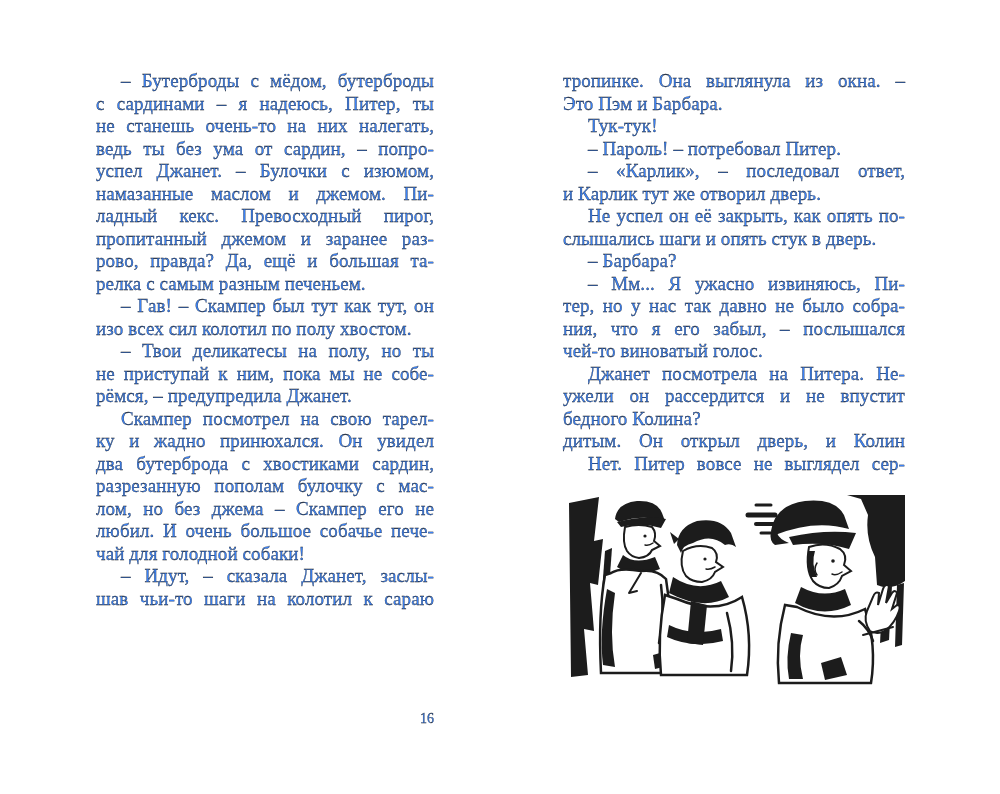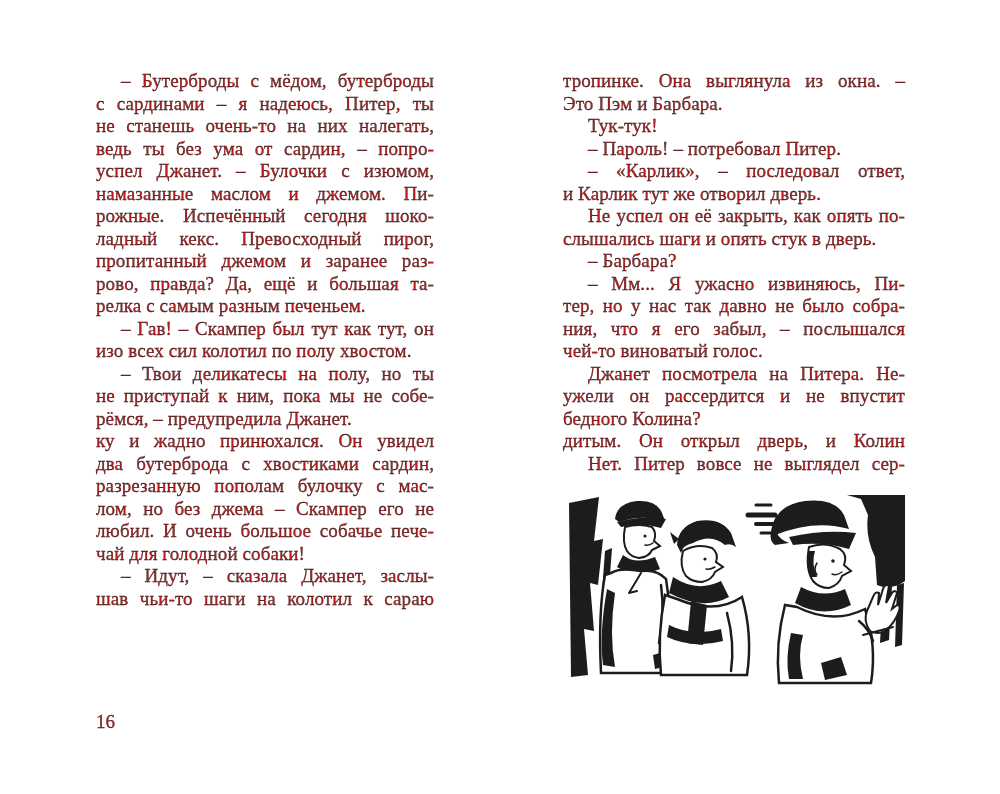--- a/index.html
+++ b/index.html
@@ -36,22 +36,22 @@
     height: 22.5px;
     overflow: visible;
   }
   .line.indent { text-indent: 25px; }
   .line.end { text-align-last: left; }
   .page-number {
     position: absolute;
     left: 96px;
     width: 338px;
     top: 711px;
-    text-align: left;
-    font-size: 19px;
+    text-align: right;
+    font-size: 14px;
     -webkit-text-stroke: 0.3px #1b1b1b;
   }
   .illustration {
     position: absolute;
     left: 565px;
     top: 493px;
     width: 341px;
     height: 193px;
   }
   .ink { fill: #1c1c1c; }
@@ -59,39 +59,39 @@
   .stroke {
     fill: none;
     stroke: #1c1c1c;
     stroke-linecap: round;
     stroke-linejoin: round;
   }
 </style>
 </head>
 <body>
 
-<div class="spread" style="color: #b91c1c;">
+<div class="spread" style="color: #3b82f6;">
 
   <div class="text-col col-left" id="left-lines">
       <div class="line indent">– Бутерброды с мёдом, бутерброды</div>
       <div class="line">с сардинами – я надеюсь, Питер, ты</div>
       <div class="line">не станешь очень-то на них налегать,</div>
       <div class="line">ведь ты без ума от сардин, – попро-</div>
       <div class="line">успел Джанет. – Булочки с изюмом,</div>
       <div class="line">намазанные маслом и джемом. Пи-</div>
-      <div class="line">рожные. Испечённый сегодня шоко-</div>
       <div class="line">ладный кекс. Превосходный пирог,</div>
       <div class="line">пропитанный джемом и заранее раз-</div>
       <div class="line">рово, правда? Да, ещё и большая та-</div>
       <div class="line end">релка с самым разным печеньем.</div>
       <div class="line indent">– Гав! – Скампер был тут как тут, он</div>
       <div class="line end">изо всех сил колотил по полу хвостом.</div>
       <div class="line indent">– Твои деликатесы на полу, но ты</div>
       <div class="line">не приступай к ним, пока мы не собе-</div>
       <div class="line end">рёмся, – предупредила Джанет.</div>
+      <div class="line indent">Скампер посмотрел на свою тарел-</div>
       <div class="line">ку и жадно принюхался. Он увидел</div>
       <div class="line">два бутерброда с хвостиками сардин,</div>
       <div class="line">разрезанную пополам булочку с мас-</div>
       <div class="line">лом, но без джема – Скампер его не</div>
       <div class="line">любил. И очень большое собачье пече-</div>
       <div class="line end">чай для голодной собаки!</div>
       <div class="line indent">– Идут, – сказала Джанет, заслы-</div>
       <div class="line">шав чьи-то шаги на колотил к сараю</div>
     </div>
 

